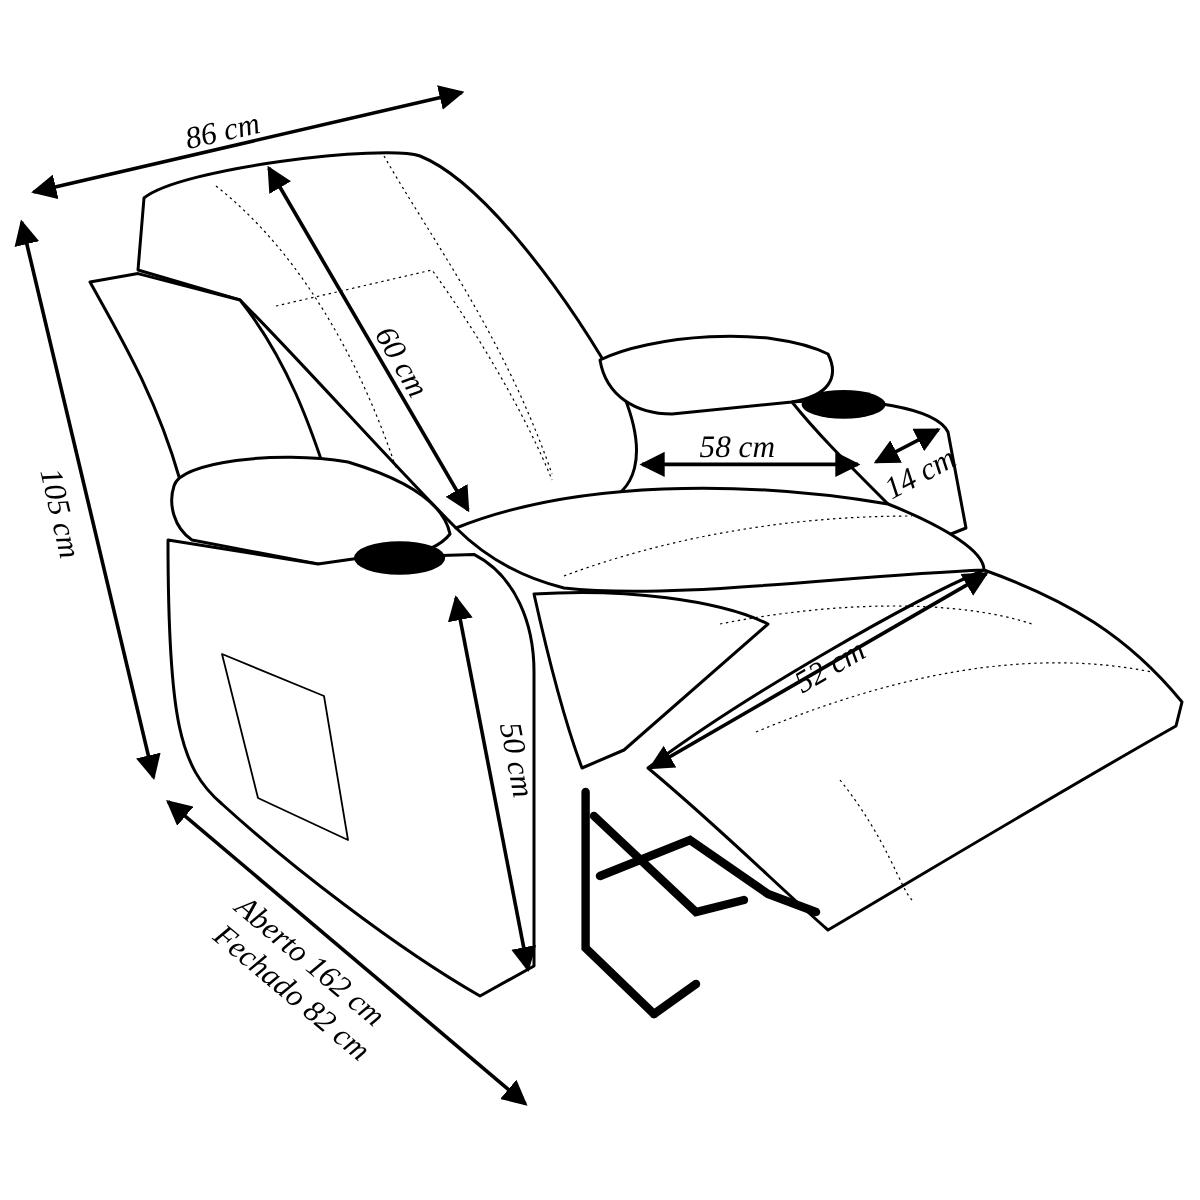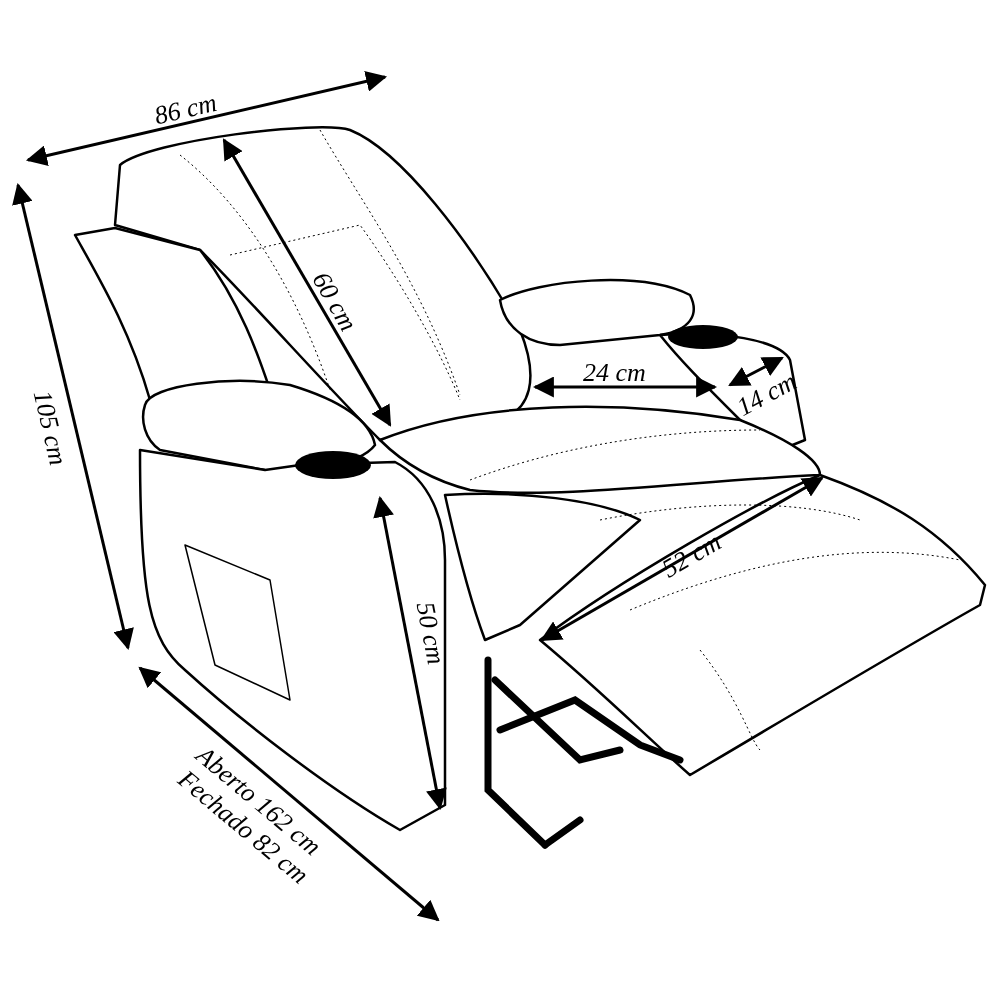--- a/index.html
+++ b/index.html
@@ -76,18 +76,18 @@
     <line x1="730" y1="385" x2="782" y2="358" marker-start="url(#arrow)" marker-end="url(#arrow)"></line>
     <line x1="542" y1="640" x2="822" y2="478" marker-start="url(#arrow)" marker-end="url(#arrow)"></line>
     <line x1="380" y1="498" x2="440" y2="808" marker-start="url(#arrow)" marker-end="url(#arrow)"></line>
     <line x1="140" y1="668" x2="438" y2="920" marker-start="url(#arrow)" marker-end="url(#arrow)"></line>
   </g>
 </svg>
 
 <div class="dim-label" style="left:152px; top:104px; transform: rotate(-13deg);">86 cm</div>
 <div class="dim-label" style="left:54px; top:388px; transform: rotate(77deg);">105 cm</div>
 <div class="dim-label" style="left:330px; top:268px; transform: rotate(60deg);">60 cm</div>
-<div class="dim-label" style="left:583px; top:360px;">24 cm</div>
+<div class="dim-label" style="left:583px; top:360px;">58 cm</div>
 <div class="dim-label" style="left:733px; top:398px; transform: rotate(-28deg);">14 cm</div>
 <div class="dim-label" style="left:658px; top:560px; transform: rotate(-30deg);">52 cm</div>
 <div class="dim-label" style="left:437px; top:600px; transform: rotate(79deg);">50 cm</div>
 <div class="dim-label" style="left:208px; top:742px; transform: rotate(40deg);">Aberto 162 cm</div>
 <div class="dim-label" style="left:190px; top:766px; transform: rotate(40deg);">Fechado 82 cm</div>
 
 </body></html>

